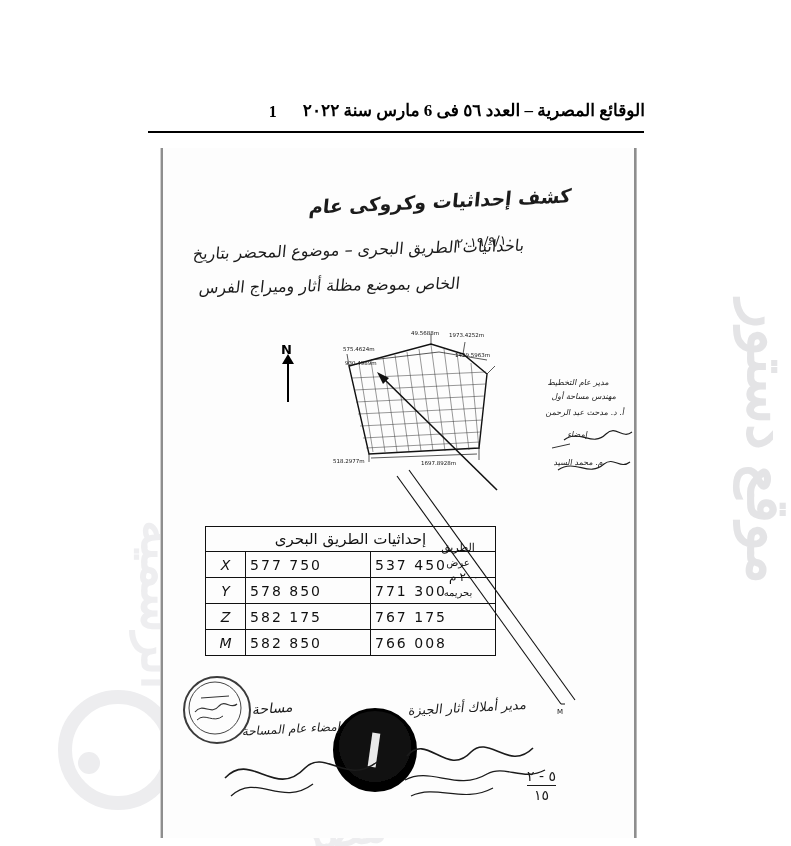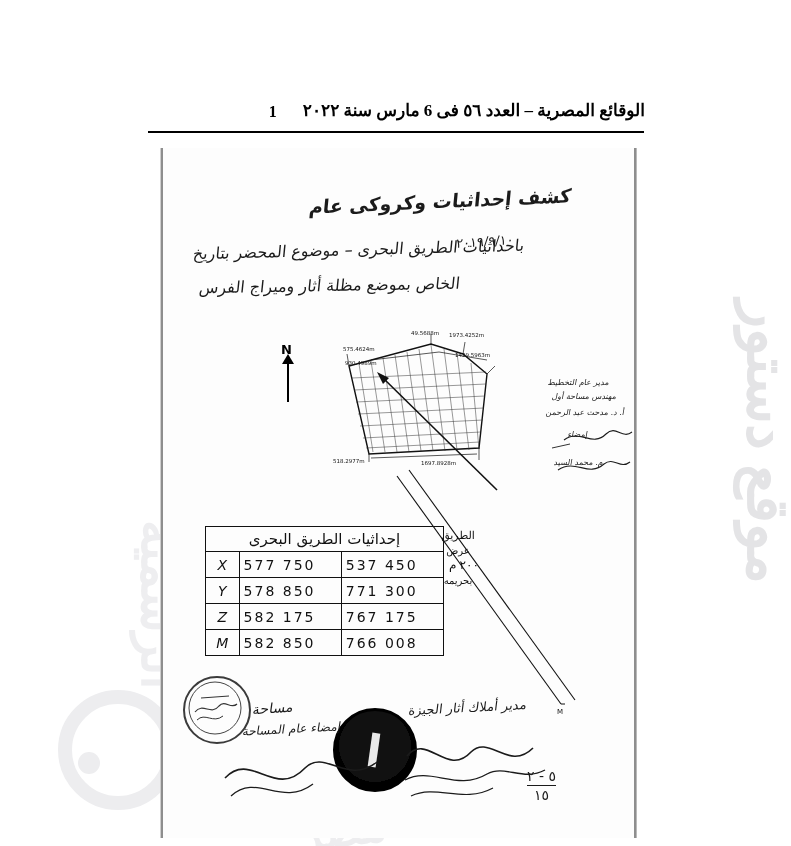--- a/index.html
+++ b/index.html
@@ -178,21 +178,21 @@
     transform:skewX(-10deg);
   }
 
   
   .road { position:absolute; left:0; top:0; width:475px; height:690px; }
 
   
   .coord-table {
     position:absolute;
     left:44px; top:378px;
-    width:239px;
+    width:291px;
     border-collapse:collapse;
     background:transparent;
   }
   .coord-table td, .coord-table th {
     border:1px solid #111;
     height:25px;
     font-family:"DejaVu Sans", sans-serif;
     font-size:14px;
     color:#111;
     padding:0 4px;
@@ -202,21 +202,21 @@
     font-size:15px;
     direction:rtl;
     letter-spacing:1px;
     height:24px;
   }
   .coord-table .lbl { width:26px; text-align:center; font-style:italic; }
   .coord-table .v { width:100px; text-align:left; letter-spacing:2px; }
 
   
   .road-note {
-    position:absolute; left:268px; top:380px;
+    position:absolute; left:268px; top:392px;
     width:58px;
     text-align:center;
     direction:rtl;
     font-family:Liberation Serif, serif;
     font-size:10px;
     line-height:15px;
     color:#111;
   }
   .road-note .rn-1 { font-size:11px; letter-spacing:1px; }
   .road-note .rn-2 { font-size:10px; }

